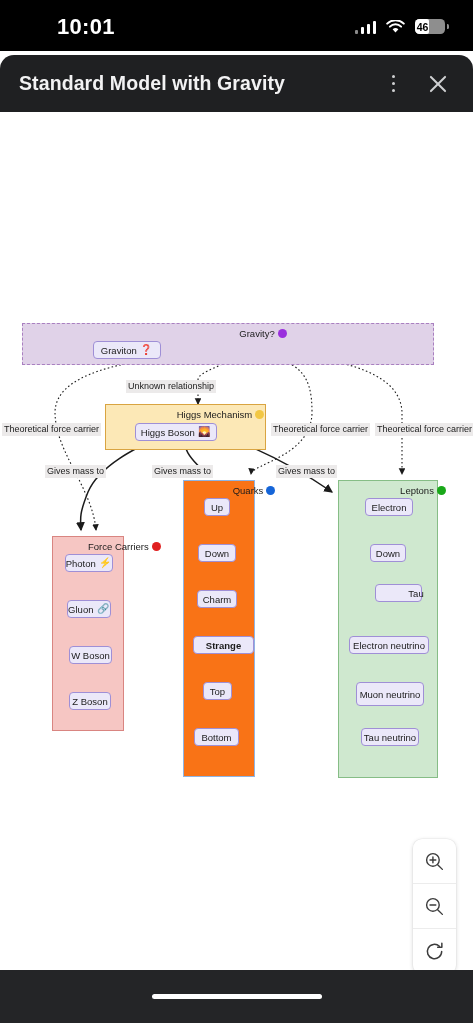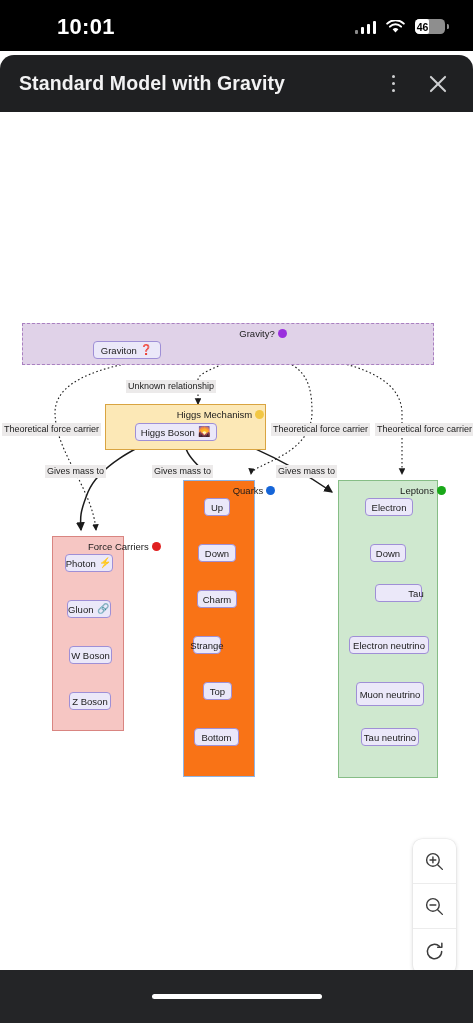--- a/index.html
+++ b/index.html
@@ -255,21 +255,21 @@
       </div>
       <div class="node" style="left:20px; top:17px; width:26px; height:18px;">
         <span>Up</span>
       </div>
       <div class="node" style="left:14px; top:63px; width:38px; height:18px;">
         <span>Down</span>
       </div>
       <div class="node" style="left:13px; top:109px; width:40px; height:18px;">
         <span>Charm</span>
       </div>
-      <div class="node" style="left:9px; top:155px; width:28px; height:18px;">
+      <div class="node" style="left:9px; top:155px; width:61px; height:18px;font-weight:bold;">
         <span>Strange</span>
       </div>
       <div class="node" style="left:19px; top:201px; width:29px; height:18px;">
         <span>Top</span>
       </div>
       <div class="node" style="left:10px; top:247px; width:45px; height:18px;">
         <span>Bottom</span>
       </div>
     </div>
 

